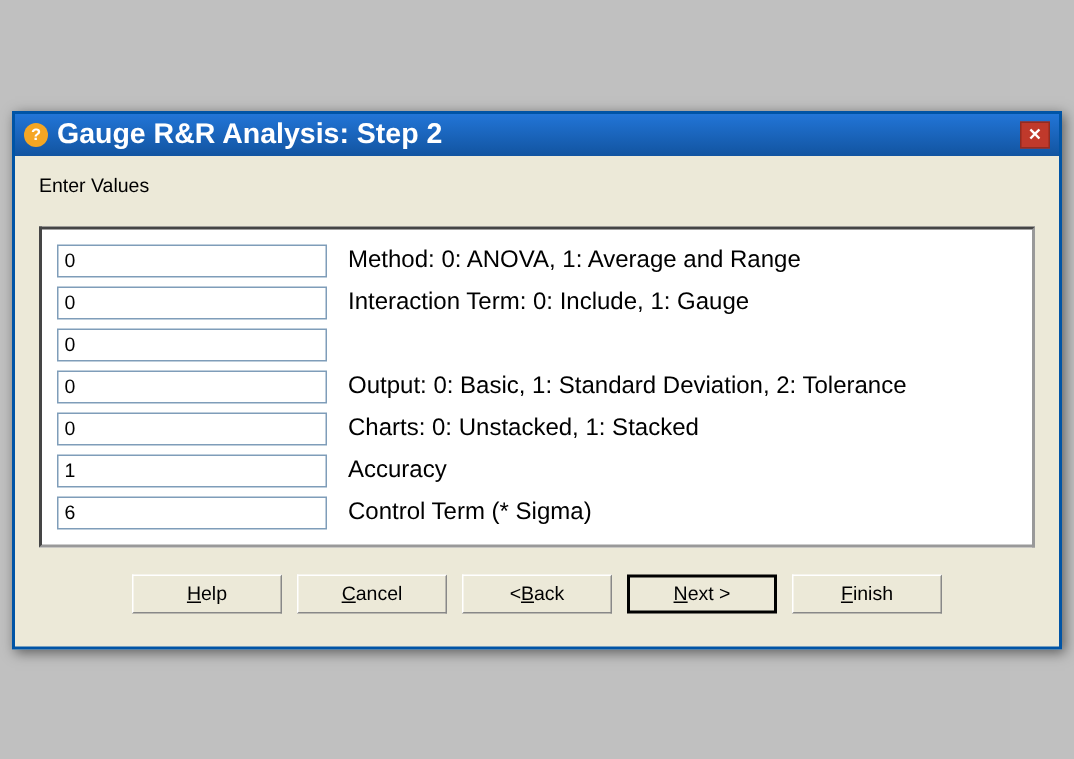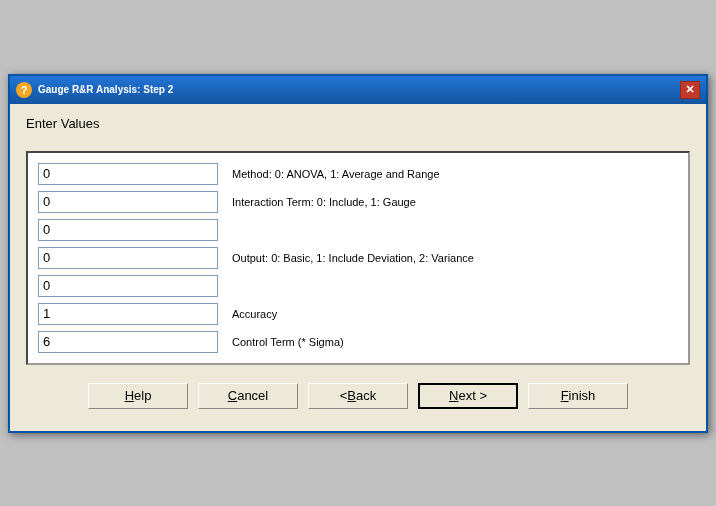--- a/index.html
+++ b/index.html
@@ -50,21 +50,21 @@
       display: flex;
       align-items: center;
       justify-content: center;
       color: white;
       font-weight: bold;
       font-size: 11px;
       flex-shrink: 0;
     }
 
     .title-text {
-      font-size: 10px;
+      font-size: 19px;
       font-weight: bold;
       color: white;
     }
 
     .close-btn {
       width: 20px;
       height: 18px;
       background: #c0392b;
       border: 1px solid #922b21;
       color: white;
@@ -109,21 +109,21 @@
       border: 1px solid #7f9db9;
       background: white;
       padding: 2px 4px;
       font-size: 13px;
       font-family: inherit;
       flex-shrink: 0;
     }
 
     .field-label {
       margin-left: 14px;
-      font-size: 11px;
+      font-size: 16px;
       color: #000;
     }
 
     .button-row {
       display: flex;
       justify-content: center;
       gap: 10px;
       padding: 6px 0 10px 0;
     }
 
@@ -176,24 +176,25 @@
         </div>
         <div class="field-row">
           <input type="text" class="field-input" value="0" style="">
           <span class="field-label">Interaction Term: 0: Include, 1: Gauge</span>
         </div>
         <div class="field-row">
           <input type="text" class="field-input" value="0" style="">
         </div>
         <div class="field-row">
           <input type="text" class="field-input" value="0" style="">
-          <span class="field-label">Output: 0: Basic, 1: Include Deviation, 2: Variance</span>
-        </div>
-        <div class="field-row">
-          <input type="text" class="field-input" value="0" style="">
+          <span class="field-label">Output: 0: Basic, 1: Standard Deviation, 2: Tolerance</span>
+        </div>
+        <div class="field-row">
+          <input type="text" class="field-input" value="0" style="">
+          <span class="field-label">Charts: 0: Unstacked, 1: Stacked</span>
         </div>
         <div class="field-row">
           <input type="text" class="field-input" value="1" style="">
           <span class="field-label">Accuracy</span>
         </div>
         <div class="field-row">
           <input type="text" class="field-input" value="6" style="">
           <span class="field-label">Control Term (* Sigma)</span>
         </div>
       </div>

